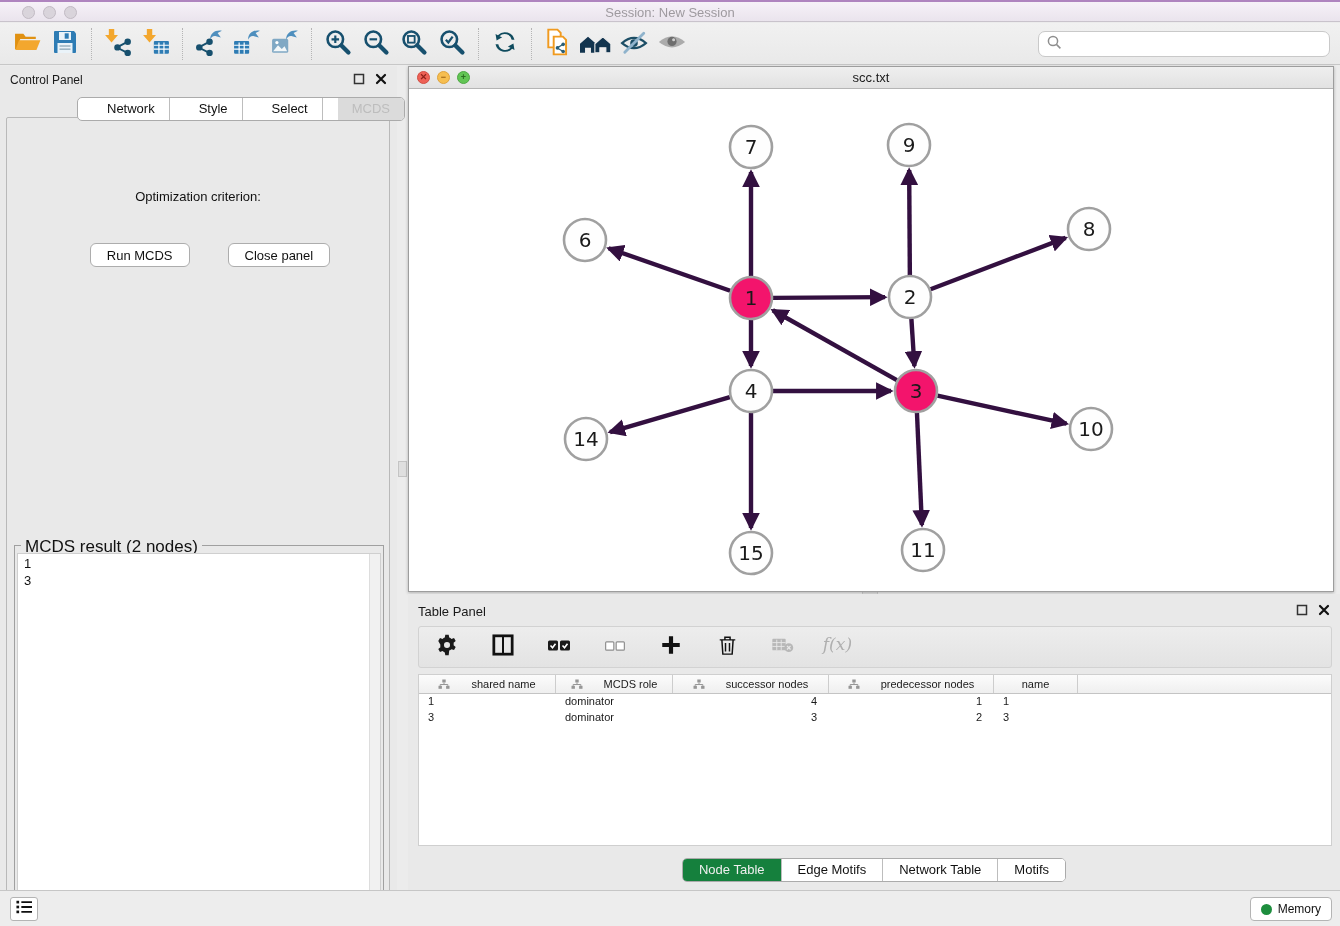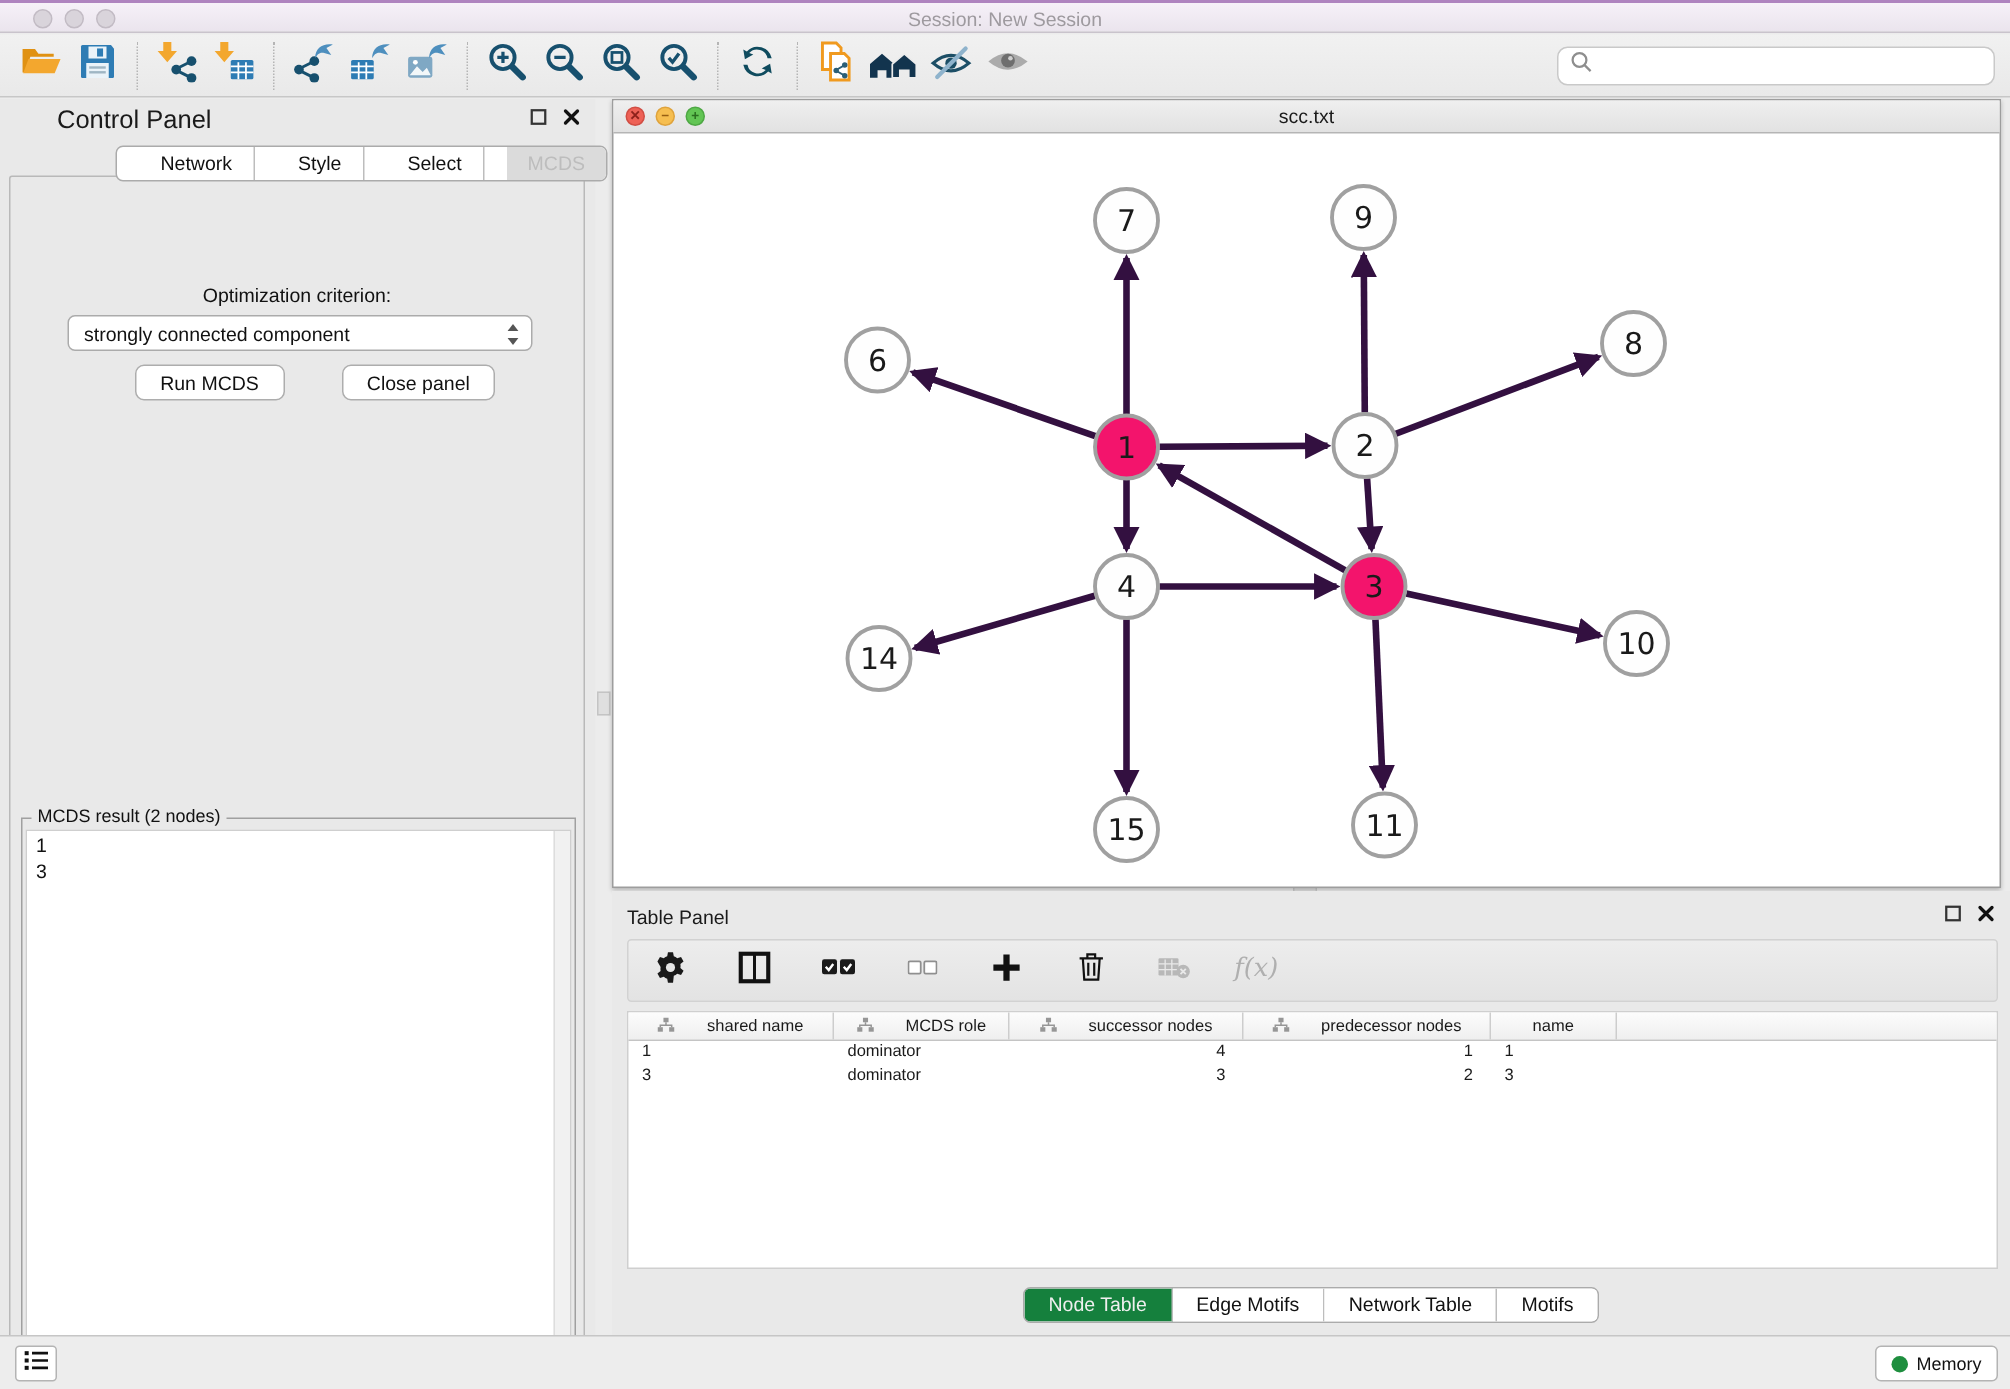--- a/index.html
+++ b/index.html
@@ -22,38 +22,38 @@
     border:1px solid #C9C9C9; border-radius:7px; display:flex; align-items:center; padding-left:7px; }
   .searchbox input { border:none; outline:none; flex:1; font-size:13px; height:20px; background:transparent; }
 
   
   .panel-header-btns { display:flex; gap:10px; align-items:center; }
 
   
   .control-panel { position:absolute; left:0; top:66px; width:397px; height:824px; background:#E9E9E9; }
   .cp-header { position:absolute; left:0; top:4px; width:100%; height:20px; padding:0 10px;
     display:flex; justify-content:space-between; align-items:center; }
-  .cp-title { font-size:17px; color:#1A1A1A;margin-left:28px; }
+  .cp-title { font-size:12px; color:#1A1A1A; }
   .cp-tabs { position:absolute; left:77px; top:31px; display:flex; z-index:3;
     border:1px solid #ABABAB; border-radius:5px; overflow:hidden; background:#fff; }
   .cp-tab { font-size:13px; padding:3px 14px 4px; background:#fff; color:#111; border-right:1px solid #BDBDBD;margin-left:15px; }
   .cp-tab:last-child { border-right:none; }
   .cp-tab.active { background:#DBDBDB; color:#BDBDBD; }
   .cp-body { position:absolute; left:6px; top:51px; width:384px; height:830px;
     border:1px solid #B9B9B9; background:#E9E9E9; border-radius:2px; }
   .opt-label { position:absolute; left:0; width:100%; top:71px; text-align:center; font-size:13px; color:#111; }
   .cp-select { position:absolute; left:38px; top:92px; width:310px; height:24px; background:#fff;
     border:1px solid #ABABAB; border-radius:5px; font-size:13px; color:#111;
     display:flex; align-items:center; padding:0 24px 0 10px; }
   .cp-select .chev { position:absolute; right:7px; top:4px; }
   .cp-buttons { position:absolute; left:0; top:125px; width:100%; display:flex; justify-content:center; gap:14px; }
   .btn { background:#fff; border:1px solid #ADADAD; border-radius:6px; font-size:13px; color:#111;
     height:24px; padding:0 16px; display:flex; align-items:center;margin-left:24px; }
   .result-group { position:absolute; left:7px; top:427px; width:370px; height:384px; border:1px solid #A0A0A0; }
-  .result-legend { position:absolute; left:6px; top:-9px; background:#E9E9E9; padding:0 4px; font-size:12px; color:#111; }
+  .result-legend { position:absolute; left:6px; top:-9px; background:#E9E9E9; padding:0 4px; font-size:17px; color:#111; }
   .result-list { position:absolute; left:2px; top:7px; right:2px; bottom:2px; background:#fff; border:1px solid #CFCFCF;
     font-size:13px; color:#111; padding:1px 0 0 6px; line-height:17px; }
   .result-scroll { position:absolute; right:0; top:0; bottom:0; width:11px; background:#F1F1F1; border-left:1px solid #DDD; }
 
   
   .splitter-v { position:absolute; left:398px; top:461px; width:9px; height:16px; background:#DFDFDF; border:1px solid #C4C4C4; }
   .splitter-h { position:absolute; left:862px; top:589px; width:16px; height:6px; background:#DFDFDF; border:1px solid #CACACA; }
 
   
   .net-window { position:absolute; left:408px; top:66px; width:926px; height:526px;
@@ -282,29 +282,20 @@
     </span>
   </div>
   <div class="cp-tabs" id="cp-tabs">
       <div class="cp-tab">Network</div>
       <div class="cp-tab">Style</div>
       <div class="cp-tab">Select</div>
       <div class="cp-tab active">MCDS</div>
     </div>
   <div class="cp-body">
     <div class="opt-label">Optimization criterion:</div>
-    <div class="cp-select">
-      <span>strongly connected component</span>
-      <span class="chev">
-        <svg width="10" height="16" viewBox="0 0 10 16">
-            <path d="M5 1l3.6 4.6H1.4z" fill="#555"></path>
-            <path d="M5 15l-3.6-4.6h7.2z" fill="#555"></path>
-          </svg>
-      </span>
-    </div>
     <div class="cp-buttons">
       <div class="btn">Run MCDS</div>
       <div class="btn">Close panel</div>
     </div>
     <div class="result-group">
       <div class="result-legend">MCDS result (2 nodes)</div>
       <div class="result-list" id="result-list">
         <div class="result-scroll"></div>
       <div>1</div>
           <div>3</div>

